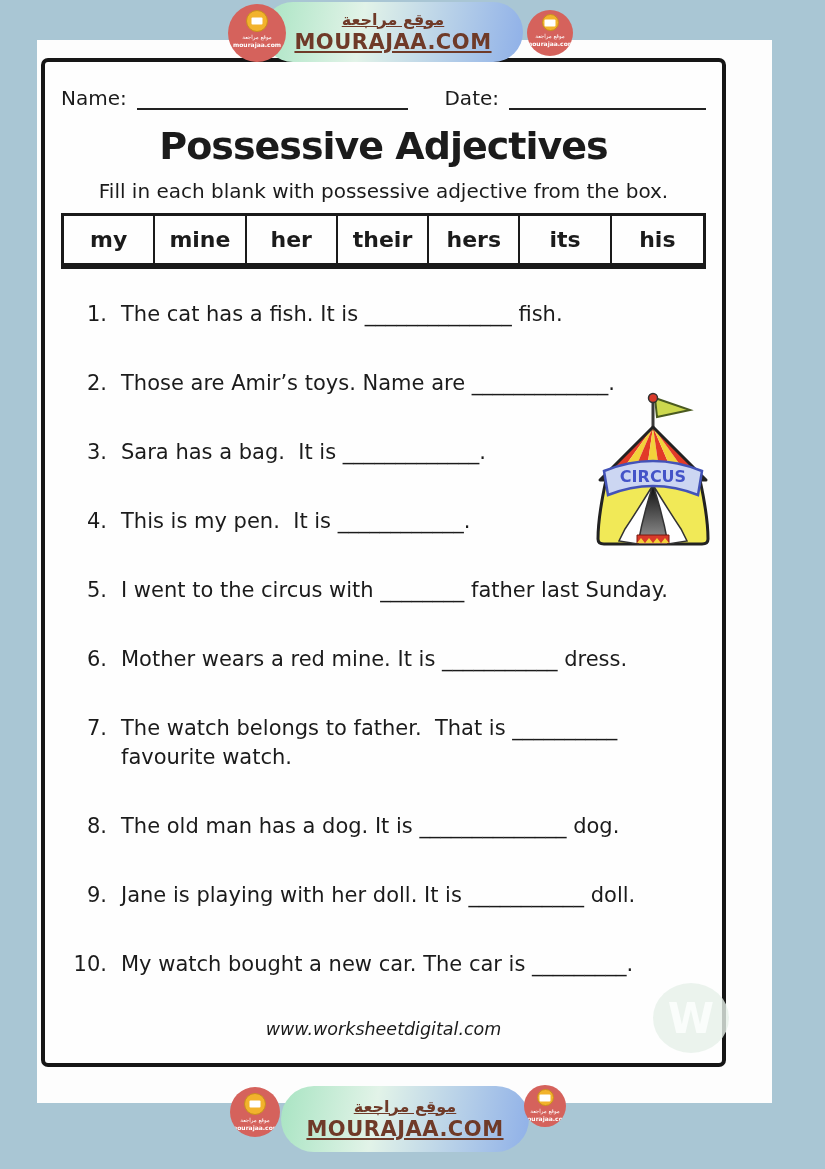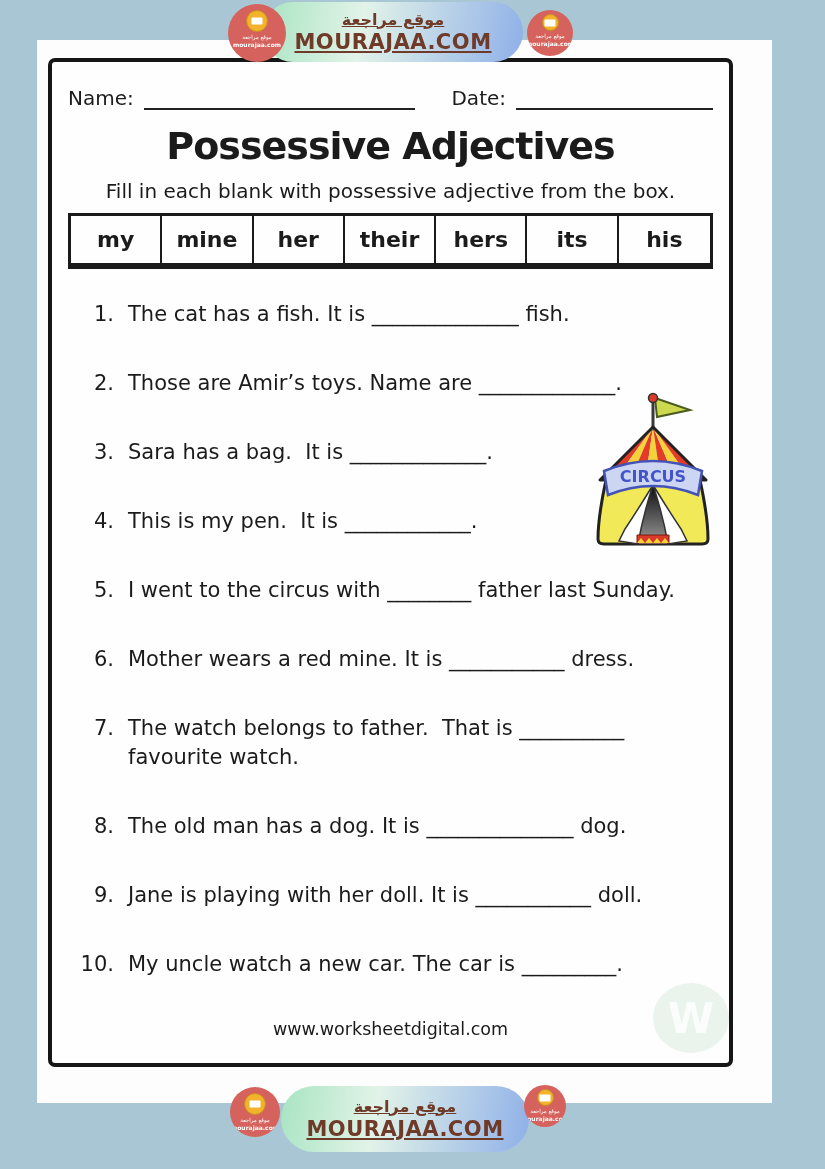--- a/index.html
+++ b/index.html
@@ -7,21 +7,21 @@
     width:825px;height:1169px;position:relative;overflow:hidden;
     background:#a9c6d4;
     font-family:"DejaVu Sans", sans-serif;
     color:#1b1b1b;
   }
   .page{
     position:absolute;left:37px;top:40px;width:735px;height:1063px;
     background:#fdfdfd;
   }
   .sheet{
-    position:absolute;left:11px;top:18px;width:685px;height:1009px;
+    position:absolute;left:4px;top:18px;width:685px;height:1009px;
     box-sizing:border-box;border:4px solid #161616;border-radius:7px;
     background:#fefefe;padding:20px 16px 0 16px;
   }
   
   .name-row{display:flex;align-items:flex-end;font-size:20px;margin-top:4px;}
   .blank-line{display:inline-block;border-bottom:2.5px solid #222;height:22px;}
   .blank-name{width:280px;margin-left:10px;}
   .blank-date{width:203px;margin-left:10px;}
   .date-label{margin-left:36px;}
   
@@ -39,21 +39,21 @@
   .word-cell{
     border-right:2.5px solid #1a1a1a;text-align:center;
     font-size:22px;font-weight:600;line-height:47px;height:47px;
   }
   .word-cell:last-child{border-right:none;}
   
   .questions{margin-top:31px;}
   .q-row{display:flex;font-size:21px;line-height:29px;margin-bottom:40px;}
   .q-num{flex:none;width:46px;text-align:right;padding-right:14px;}
   .q-text{white-space:pre-wrap;}
-  .site-url{text-align:center;font-size:17.5px;margin-top:5px;}
+  .site-url{text-align:center;font-size:17.5px;margin-top:5px;font-style:italic;}
   
   .watermark{
     position:absolute;left:653px;top:983px;width:76px;height:70px;border-radius:50%;
     background:#e7f1ea;opacity:.8;display:flex;align-items:center;justify-content:center;
     font-size:42px;font-weight:bold;color:#fafdfb;
   }
   
   .pill{
     position:absolute;border-radius:34px;z-index:2;
     background:linear-gradient(100deg,#a8e4c2 0%,#e2f3e8 38%,#8fb0e8 100%);
@@ -143,21 +143,21 @@
       <div class="q-row">
         <div class="q-num">8.</div>
         <div class="q-text"><div>The old man has a dog. It is ______________ dog.</div><div></div></div>
       </div>
       <div class="q-row">
         <div class="q-num">9.</div>
         <div class="q-text"><div>Jane is playing with her doll. It is ___________ doll.</div><div></div></div>
       </div>
       <div class="q-row">
         <div class="q-num">10.</div>
-        <div class="q-text"><div>My uncle watch a new car. The car is _________.</div><div></div></div>
+        <div class="q-text"><div>My watch bought a new car. The car is _________.</div><div></div></div>
       </div>
     </div>
 
     <div class="site-url">www.worksheetdigital.com</div>
   </div>
 </div>
 
 <div class="watermark">
   <span>W</span>
 </div>

